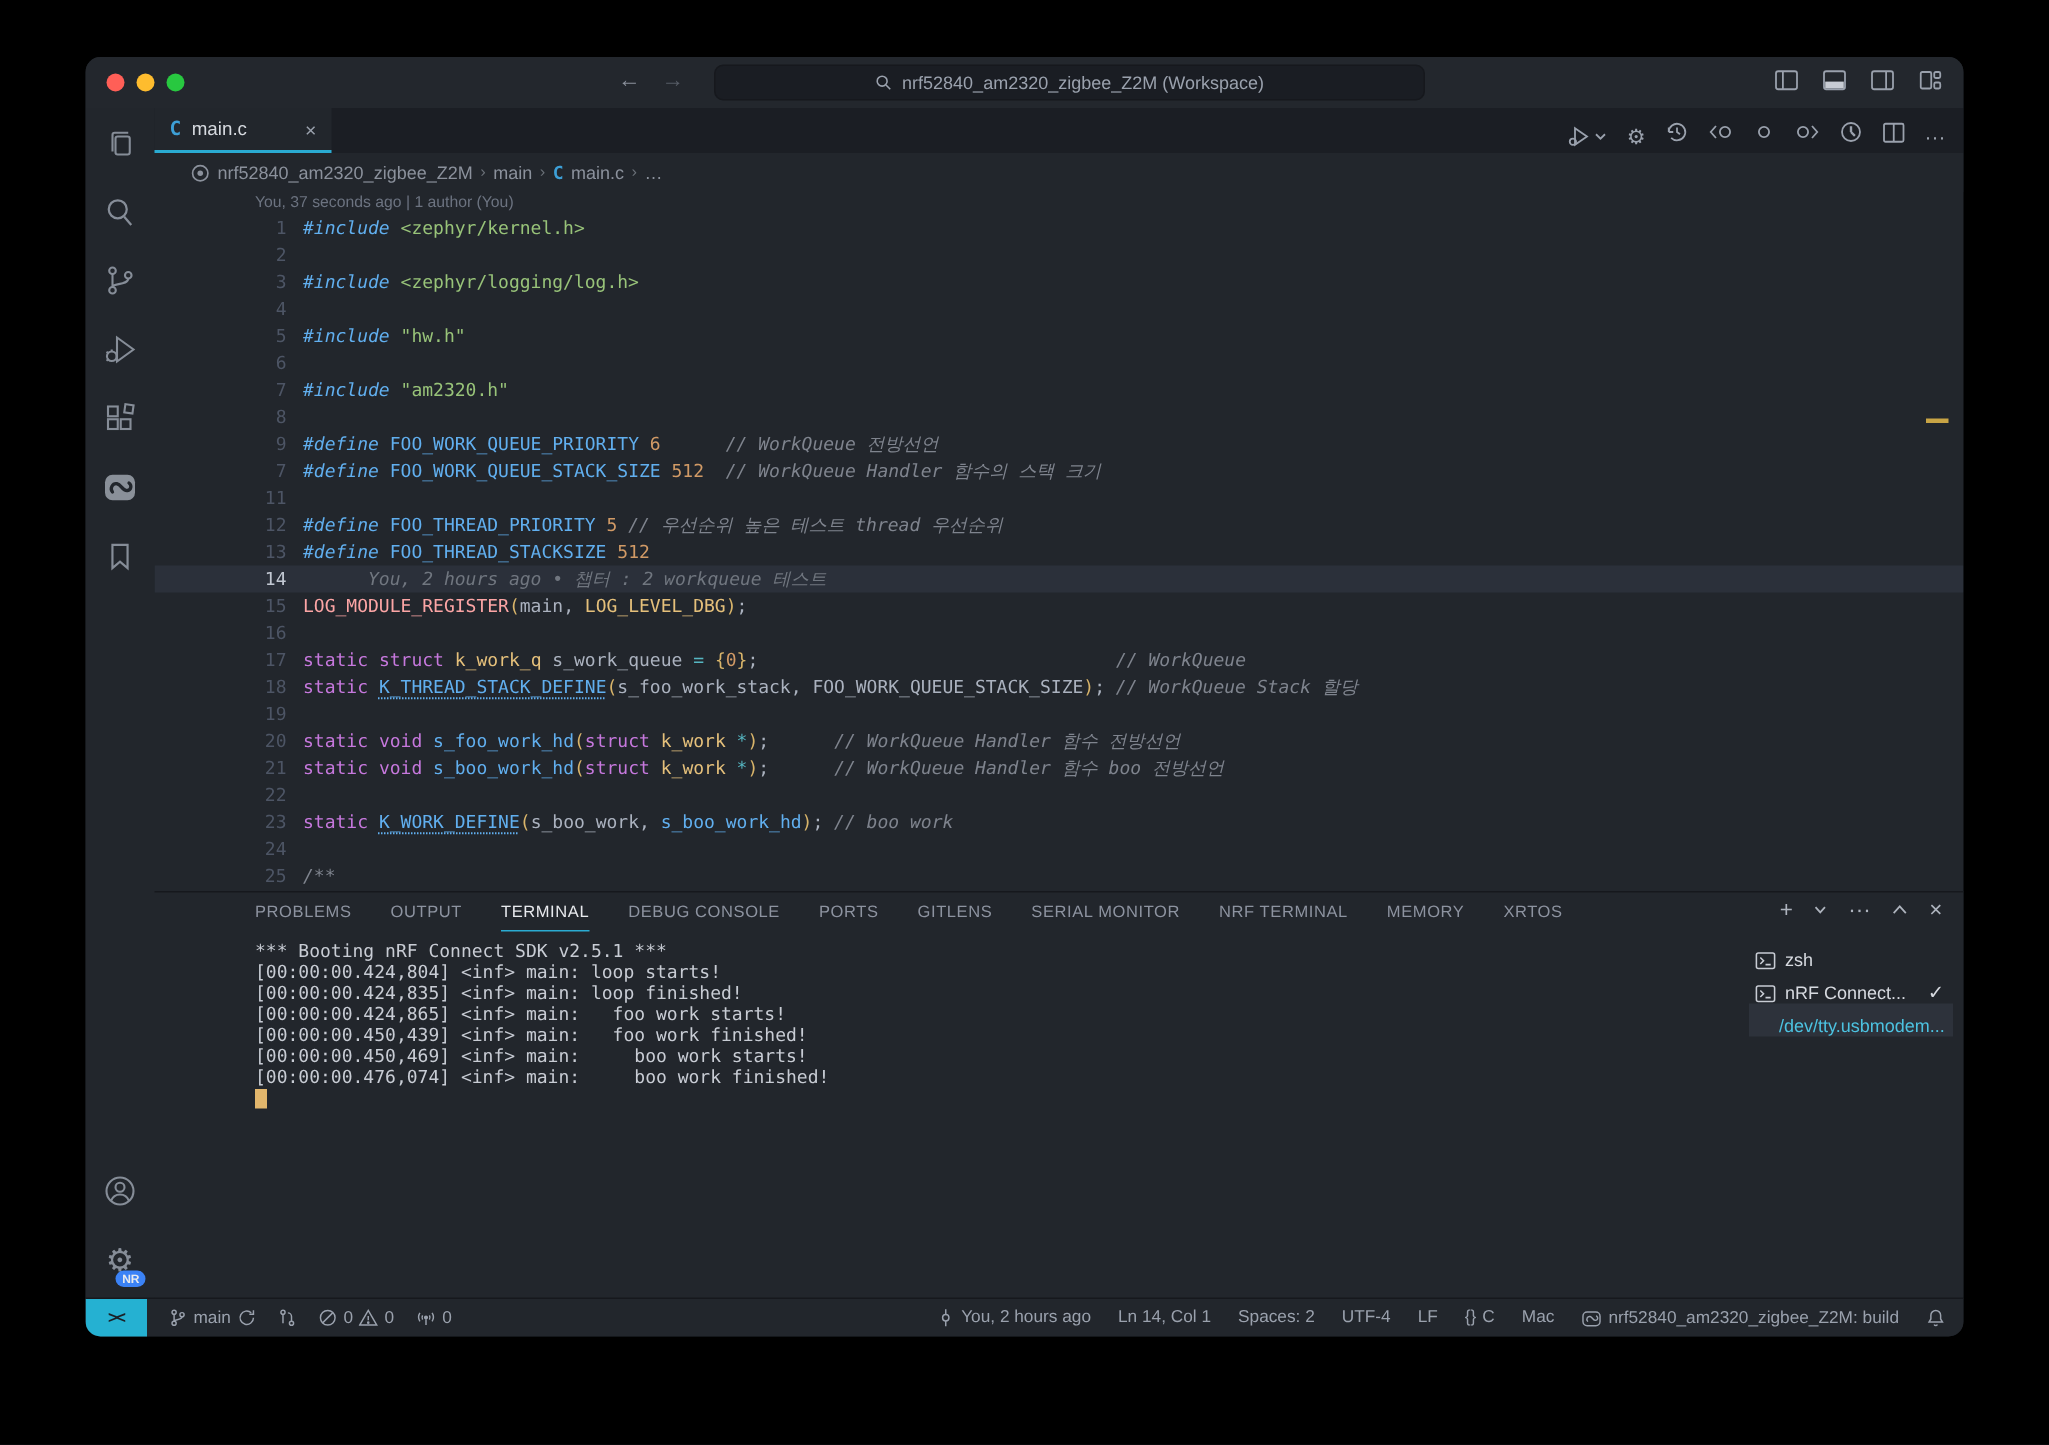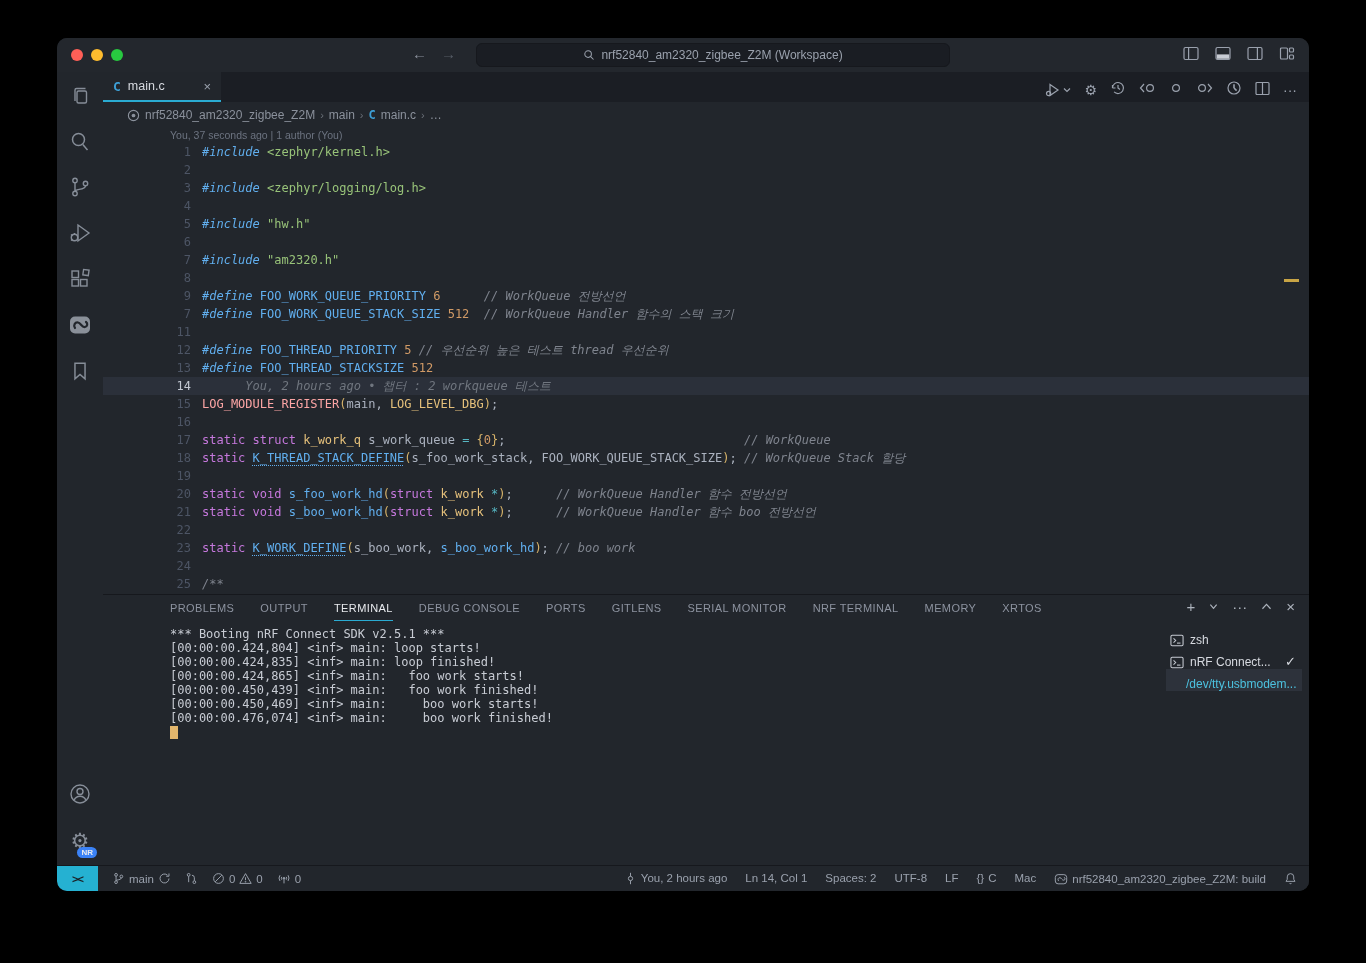--- a/index.html
+++ b/index.html
@@ -463,21 +463,21 @@
       <div class="sb-item">
         <svg class="sicon" width="13" height="13" viewBox="0 0 16 16" fill="none" stroke="currentColor" stroke-width="1.2">
             <circle cx="8" cy="8" r="2.6"></circle>
             <line x1="8" y1="1" x2="8" y2="5.4"></line>
             <line x1="8" y1="10.6" x2="8" y2="15"></line>
           </svg>
         <span>You, 2 hours ago</span>
       </div>
       <div class="sb-item">Ln 14, Col 1</div>
       <div class="sb-item">Spaces: 2</div>
-      <div class="sb-item">UTF-8</div>
+      <div class="sb-item">UTF-4</div>
       <div class="sb-item">LF</div>
       <div class="sb-item">
         <span>{}</span>
         <span>C</span>
       </div>
       <div class="sb-item">Mac</div>
       <div class="sb-item">
         <svg class="sicon" width="14" height="14" viewBox="0 0 16 16">
             <rect x="1.5" y="3" width="13" height="10.5" rx="3.2" fill="none" stroke="currentColor" stroke-width="1.1"></rect>
             <path d="M5 10c-1.3-1.6 0-3.8 1.9-3.5s2.2 3.2 4.4 2.9c1.6-.3 1.9-2.2.6-3.2" fill="none" stroke="currentColor" stroke-width="1.1" stroke-linecap="round"></path>

